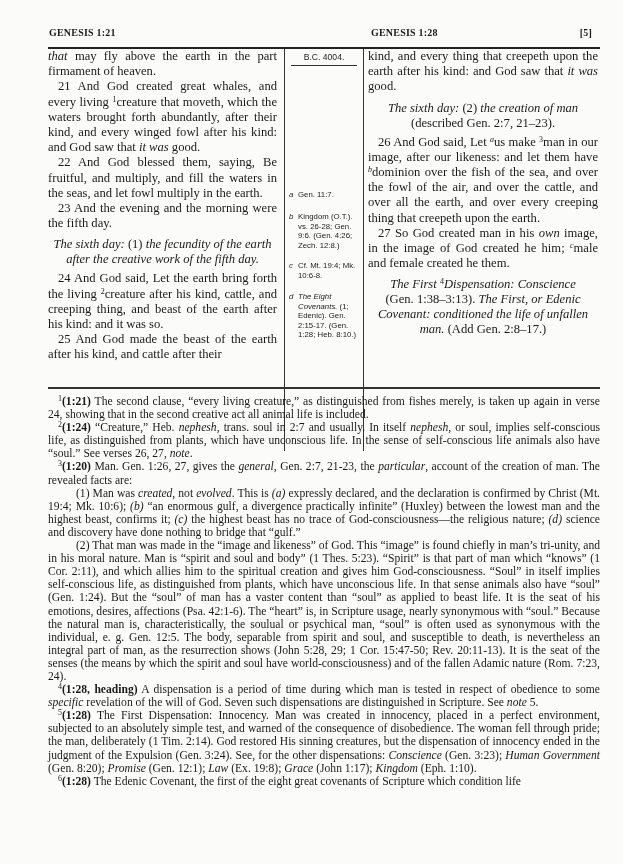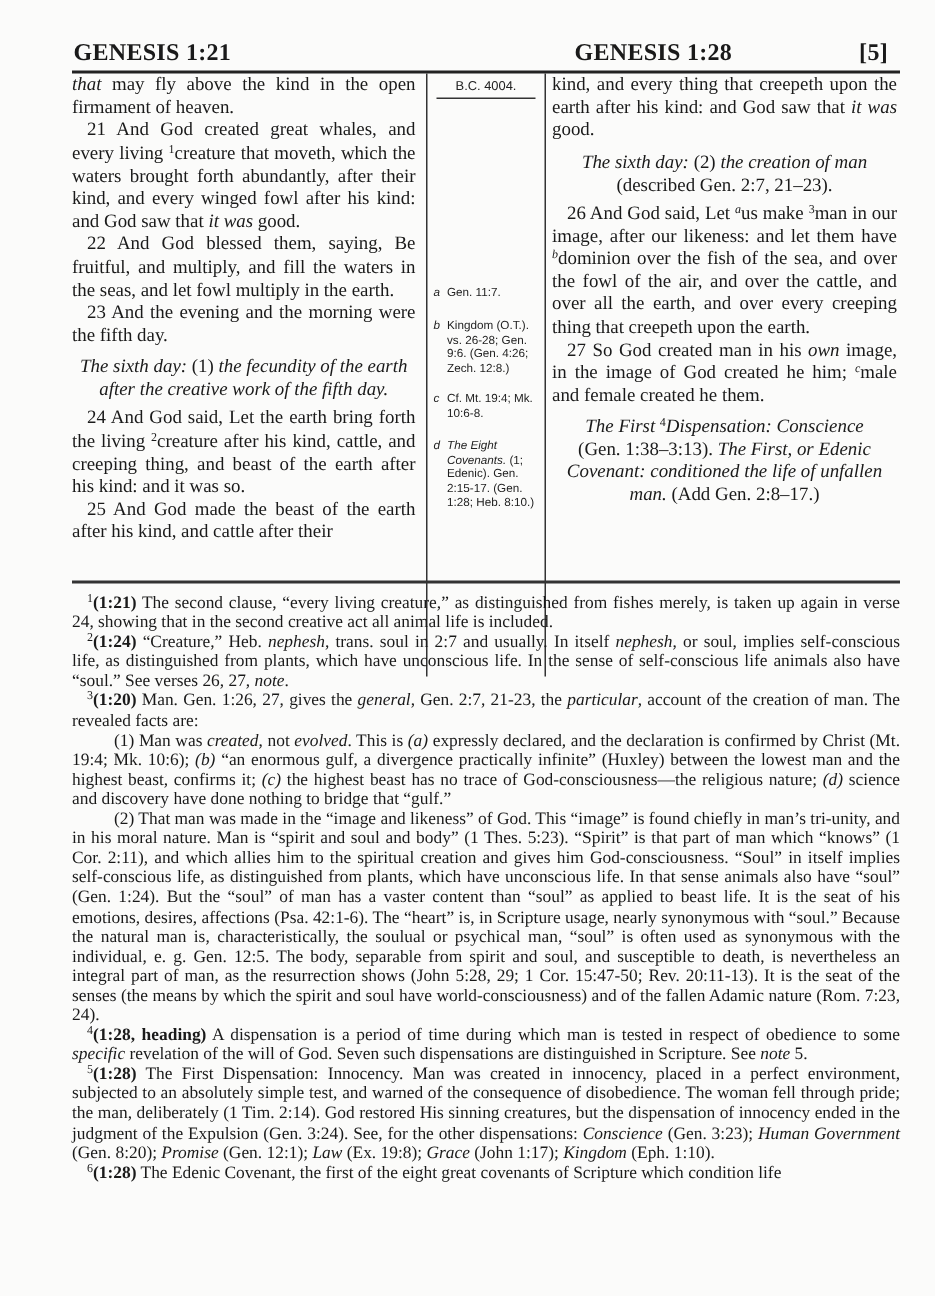--- a/index.html
+++ b/index.html
@@ -6,24 +6,24 @@
   body {
     width: 623px; height: 864px; overflow: hidden;
     background: #fbfbfa;
     font-family: "Liberation Serif", "DejaVu Serif", serif;
     color: #1a1a1a;
     position: relative;
   }
   .page { position: absolute; left: 0; top: 0; width: 623px; height: 864px; }
   .header {
     position: absolute; left: 37px; top: 27px; width: 555px; height: 20px;
-    font-weight: bold; font-size: 16px; letter-spacing: 0.2px;
+    font-weight: bold; font-size: 10px; letter-spacing: 0.2px;
   }
   .header .left { position: absolute; left: 12px; top: 0; }
-  .header .right { position: absolute; left: 346px; top: 0; text-align: center; }
+  .header .right { position: absolute; left: 334px; top: 0; text-align: center; }
   .header .pnum { position: absolute; right: 0; top: 0; }
   .columns {
     position: absolute; left: 48px; top: 49px; width: 446px; height: 338px;
   }
   .col-left {
     position: absolute; left: 0; top: 0; width: 229px; height: 338px;
     font-size: 12.6px; line-height: 15.2px; text-align: justify;
   }
   .col-mid {
     position: absolute; left: 236px; top: 0; width: 78px; height: 402px;
@@ -71,21 +71,21 @@
     <span class="left">GENESIS 1:21</span>
     <span class="right">GENESIS 1:28</span>
     <span class="pnum">[5]</span>
   </div>
 
   <div class="rule-top-full"></div>
 
   <div class="columns">
 
     <div class="col-left">
-      <p><i>that</i><span> may fly above the kind in the open firmament of heaven.</span></p>
+      <p><i>that</i><span> may fly above the earth in the part firmament of heaven.</span></p>
       <p class="v"><span>21</span><span> And God created great whales, and every living </span><sup>1</sup><span>creature that moveth, which the waters brought forth abundantly, after their kind, and every winged fowl after his kind: and God saw that </span><i>it was</i><span> good.</span></p>
       <p class="v"><span>22</span><span> And God blessed them, saying, Be fruitful, and multiply, and fill the waters in the seas, and let fowl multiply in the earth.</span></p>
       <p class="v"><span>23</span><span> And the evening and the morning were the fifth day.</span></p>
       <p class="hd"><span>The sixth day: </span><span class="up">(1)</span><span> the fecundity of the earth after the creative work of the fifth day.</span></p>
       <p class="v"><span>24</span><span> And God said, Let the earth bring forth the living </span><sup>2</sup><span>creature after his kind, cattle, and creeping thing, and beast of the earth after his kind: and it was so.</span></p>
       <p class="v"><span>25</span><span> And God made the beast of the earth after his kind, and cattle after their</span></p>
     </div>
 
     <div class="col-mid">
       <div class="mid-date">B.C. 4004.</div>

